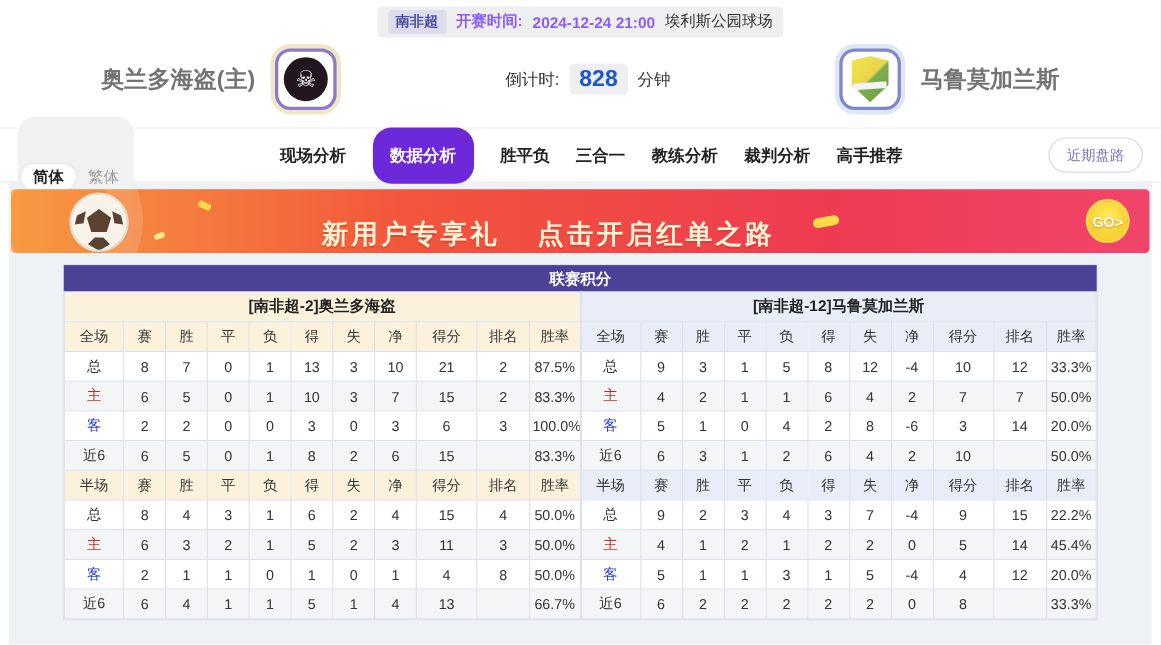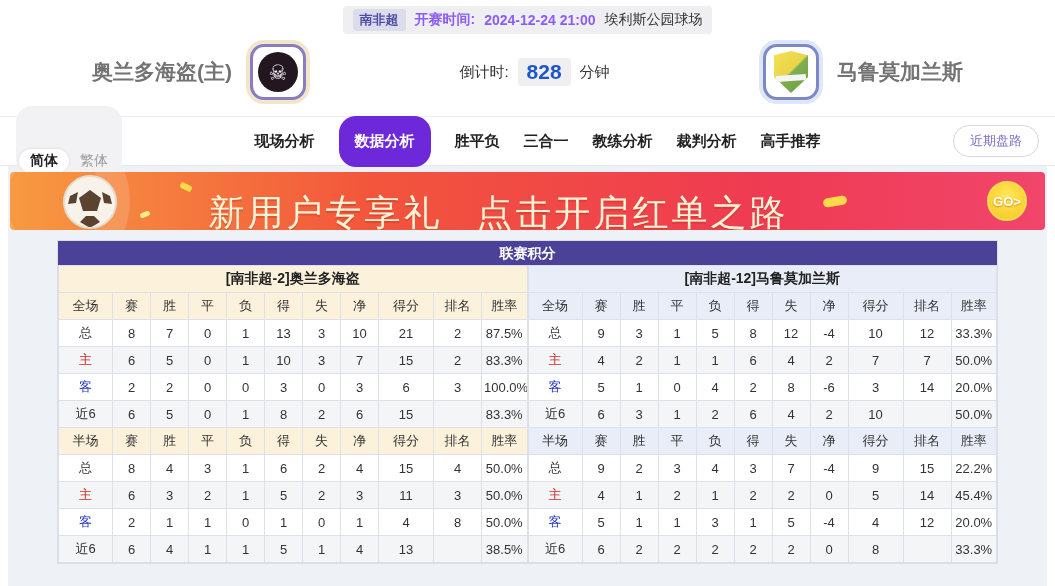--- a/index.html
+++ b/index.html
@@ -81,21 +81,21 @@
     background:linear-gradient(90deg,#f79a40 0%,#f2553c 35%,#ef3b52 72%,#f1456b 100%);
     overflow:hidden; display:flex; align-items:center; justify-content:center;
   }
   .banner-swoosh {
     position:absolute; left:-30px; top:-46px; width:150px; height:150px;
     border-radius:50%; border:26px solid rgba(255,255,255,.14);
   }
   .banner-ball { position:absolute; left:52px; top:2px; }
   .banner-text { display:flex; align-items:center; gap:34px; z-index:2; }
   .banner-text span.txt {
-    font-size:36px; font-weight:normal; color:#fdf3d6; letter-spacing:3px;
+    font-size:24px; font-weight:bold; color:#fdf3d6; letter-spacing:3px;
     text-shadow:0 2px 0 rgba(190,50,20,.35); white-space:nowrap;margin-top:24px;
   }
   .sparkle { width:24px; height:9px; background:#ffd94a; border-radius:9px; transform:rotate(-10deg); }
   .confetti { position:absolute; background:#ffd94a; border-radius:2px; }
   .c1 { width:12px; height:6px; left:170px; top:12px; transform:rotate(25deg); }
   .c2 { width:10px; height:5px; left:130px; top:40px; transform:rotate(-20deg); background:#ffe98e; }
   .go-btn {
     position:absolute; right:18px; top:9px; width:40px; height:40px; border-radius:50%;
     background:radial-gradient(circle at 50% 38%,#ffe95e,#f6c51c);
     border:2px solid #f9dc4b; display:flex; align-items:center; justify-content:center;
@@ -335,21 +335,21 @@
               <td class="">近6</td>
               <td>6</td>
               <td>4</td>
               <td>1</td>
               <td>1</td>
               <td>5</td>
               <td>1</td>
               <td>4</td>
               <td>13</td>
               <td></td>
-              <td>38.5%</td>
+              <td>66.7%</td>
             </tr>
           </tbody>
         </table>
       <table class="side away-side">
           <colgroup>
             <col style="width: 54px;">
             <col style="width: 38px;">
             <col style="width: 38px;">
             <col style="width: 38px;">
             <col style="width: 38px;">

